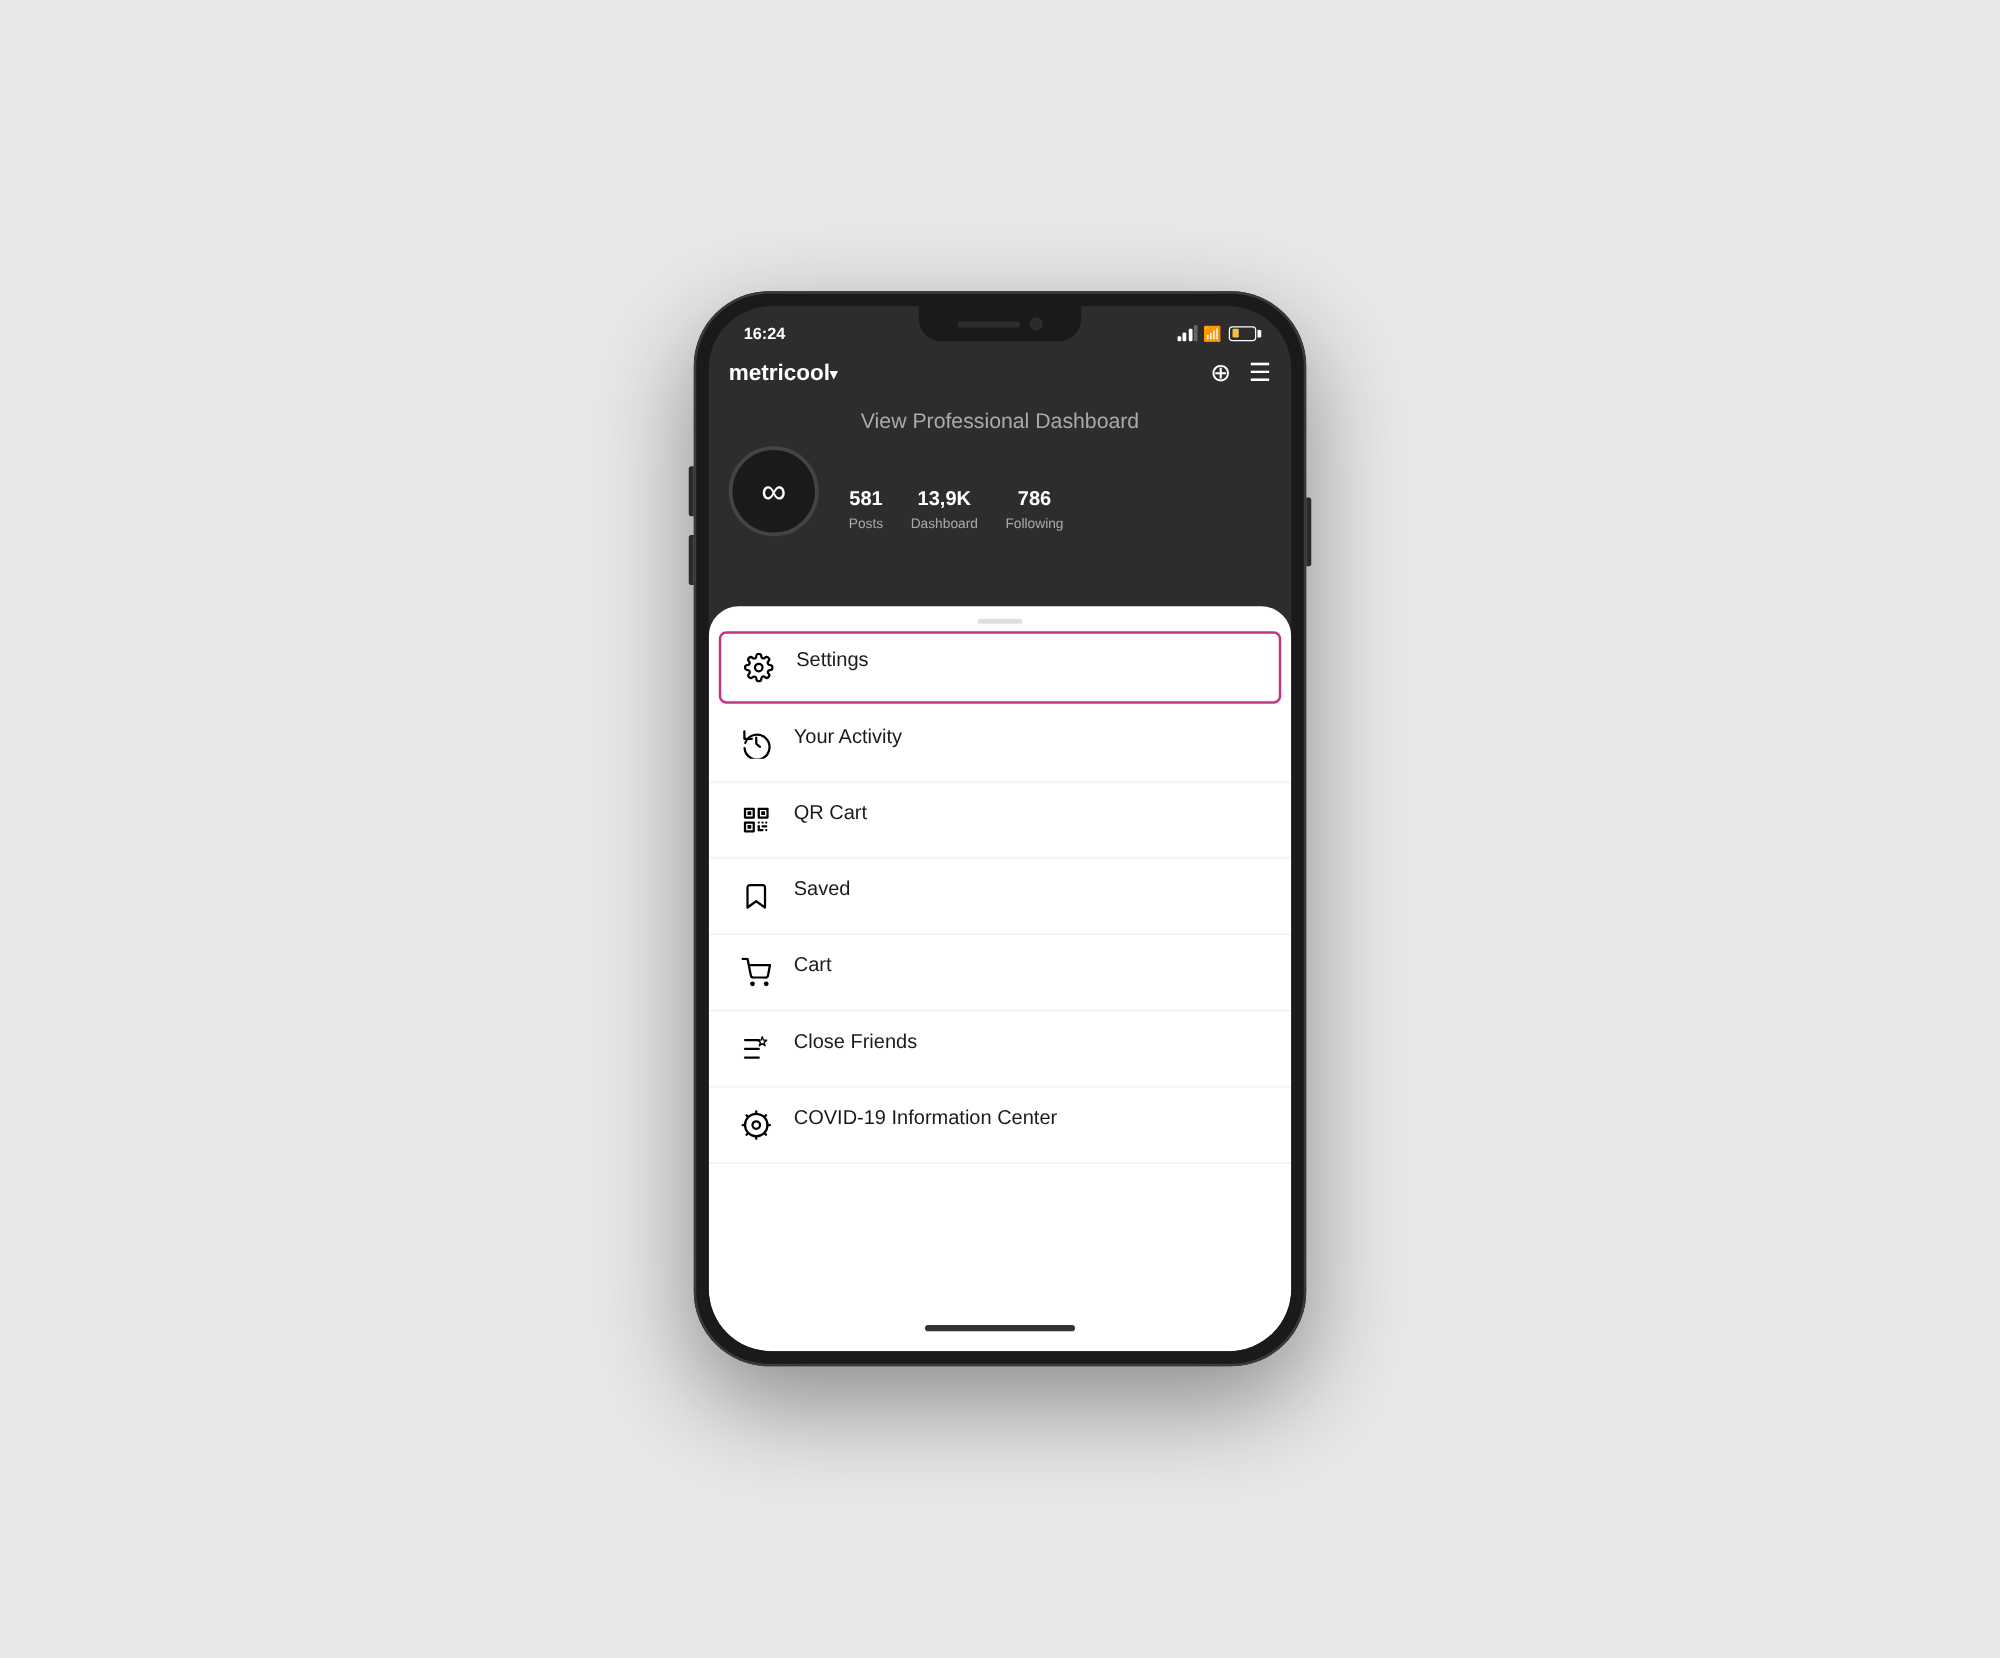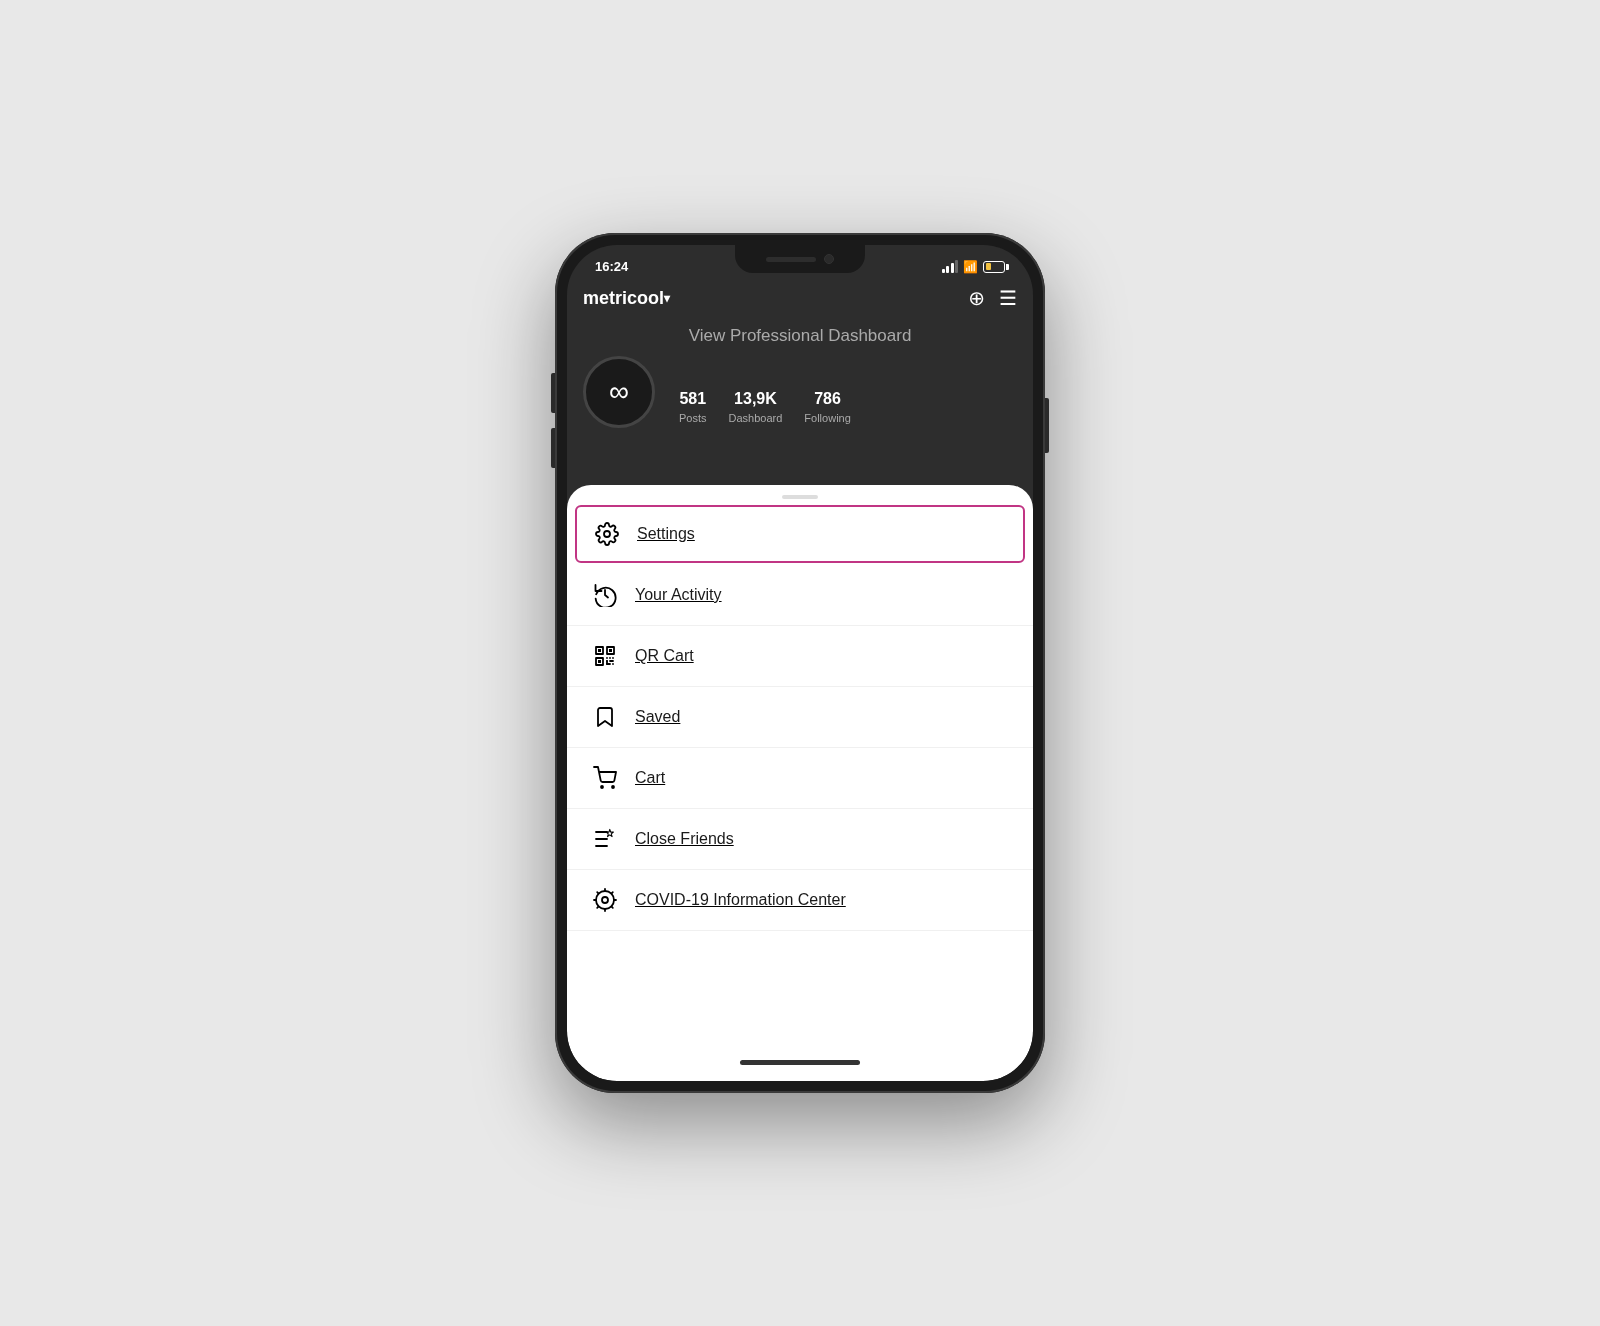--- a/index.html
+++ b/index.html
@@ -248,26 +248,24 @@
       margin: 10px auto 6px;
     }
 
     .menu-list {
       list-style: none;
       padding: 0;
     }
 
     .menu-item {
       display: flex;
-      align-items: center;
       padding: 16px 24px;
       border-bottom: 1px solid #f0f0f0;
       cursor: pointer;
       position: relative;
-      text-decoration: underline;
     }
 
     .menu-item.highlighted {
       border: 2.5px solid #c13584;
       border-radius: 6px;
       margin: 2px 8px;
       padding: 13px 16px;
     }
 
     .menu-icon {

